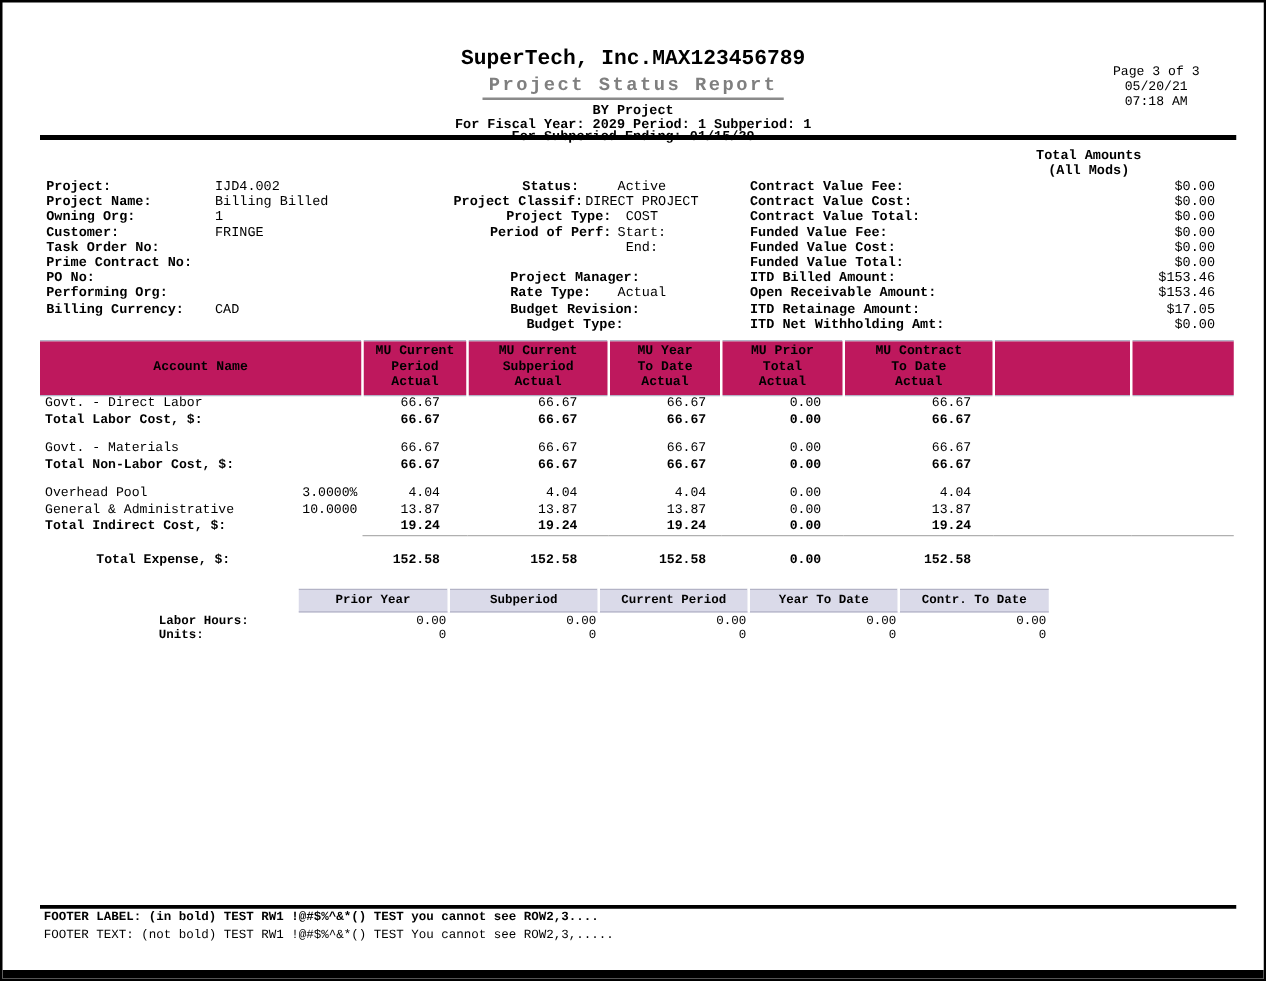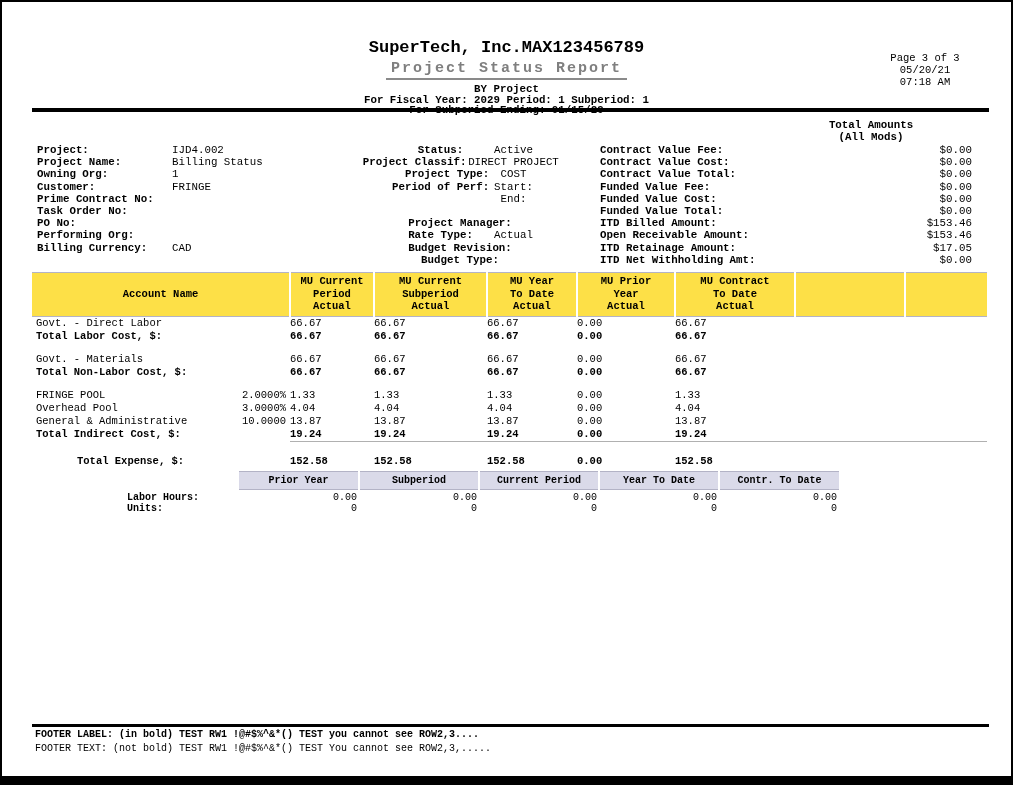--- a/index.html
+++ b/index.html
@@ -35,31 +35,31 @@
                   font-size:10.8px; font-weight:bold; line-height:11.5px; }
   .info-right { position:absolute; top:142px; left:598px; width:372px;font-family:Liberation Mono, monospace; }
   .info-right .row { position:relative; }
   .info-right .rval { position:absolute; right:0; top:0; font-weight:normal; }
 
   
   .t1wrap { position:absolute; top:270px; left:30px; width:955px; }
   table { border-collapse:collapse; table-layout:fixed; }
   .t1 { width:955px; font-size:10.5px; }
   .t1 tr.head th {
-    background:#fde047; font-weight:bold; vertical-align:middle;
+    background:#be185d; font-weight:bold; vertical-align:middle;
     border-top:1px solid #b3b3c6; border-bottom:1px solid #b3b3c6;
     padding:2px 0 3px 0;
   }
   .t1 tr.head th.sep { border-left:2px solid #fff; }
   .t1 .hline { line-height:12.5px; text-align:center; }
   .t1 th.acct { text-align:center; padding-right:21px; }
   .t1 td { height:13px; line-height:13px; padding:0; overflow:visible; white-space:nowrap; }
   .t1 td.name { text-align:left; padding-left:4px; }
   .t1 td.rate { text-align:right; padding-right:4px; }
-  .t1 td.n  { text-align:left; }
+  .t1 td.n  { text-align:right; }
   .t1 td.n1 { padding-right:22px; }
   .t1 td.n2 { padding-right:25px; }
   .t1 td.n3 { padding-right:12px; }
   .t1 td.n4 { padding-right:18px; }
   .t1 td.n5 { padding-right:18px; }
   .t1 tr.bold td { font-weight:bold; }
   .t1 tr.sp td { height:10px; line-height:10px; }
   .t1 td.grayline { border-top:1px solid #b0b0b0; height:6px; line-height:6px; }
   .t1 tr.total td { font-weight:bold; height:15px; line-height:15px; }
   .t1 tr.total td.tname { padding-left:45px; text-align:left; }
@@ -99,25 +99,25 @@
   <div class="page-info">
     <div>Page 3 of 3</div>
     <div>05/20/21</div>
     <div>07:18 AM</div>
   </div>
 
   <div class="rule-top"></div>
 
   <div class="info-left">
     <div class="row"><span class="lbl">Project:</span><span class="val">IJD4.002</span></div>
-    <div class="row"><span class="lbl">Project Name:</span><span class="val">Billing Status</span></div>
+    <div class="row"><span class="lbl">Project Name:</span><span class="val">Billing Billed</span></div>
     <div class="row"><span class="lbl">Owning Org:</span><span class="val">1</span></div>
     <div class="row"><span class="lbl">Customer:</span><span class="val">FRINGE</span></div>
+    <div class="row"><span class="lbl">Task Order No:</span><span class="val"></span></div>
     <div class="row"><span class="lbl">Prime Contract No:</span><span class="val"></span></div>
-    <div class="row"><span class="lbl">Task Order No:</span><span class="val"></span></div>
     <div class="row"><span class="lbl">PO No:</span><span class="val"></span></div>
     <div class="row"><span class="lbl">Performing Org:</span><span class="val"></span></div>
     <div class="row"><span class="lbl">Billing Currency:</span><span class="val">CAD</span></div>
   </div>
 
   <div class="info-mid">
     <div class="row"><span class="lbl">Status:</span><span class="val">Active</span></div>
     <div class="row"><span class="lbl">Project Classif:</span><span class="val">DIRECT PROJECT</span></div>
     <div class="row"><span class="lbl">Project Type:</span><span class="val">COST</span></div>
     <div class="row"><span class="lbl">Period of Perf:</span><span class="val">Start:</span></div>
@@ -172,21 +172,21 @@
               <div class="hline">Subperiod</div>
               <div class="hline">Actual</div>
         </th>
         <th class="sep">
           <div class="hline">MU Year</div>
               <div class="hline">To Date</div>
               <div class="hline">Actual</div>
         </th>
         <th class="sep">
           <div class="hline">MU Prior</div>
-              <div class="hline">Year</div>
+              <div class="hline">Total</div>
               <div class="hline">Actual</div>
         </th>
         <th class="sep">
           <div class="hline">MU Contract</div>
               <div class="hline">To Date</div>
               <div class="hline">Actual</div>
         </th>
         <th class="sep"></th>
         <th class="sep"></th>
       </tr>
@@ -236,31 +236,20 @@
         <td class="n n3">66.67</td>
         <td class="n n4">0.00</td>
         <td class="n n5">66.67</td>
         <td></td>
             <td></td>
       </tr>
       <tr class="sp">
             <td colspan="9"></td>
           </tr>
 
-      <tr class="d">
-        <td class="name">FRINGE POOL</td>
-        <td class="rate">2.0000%</td>
-        <td class="n n1">1.33</td>
-        <td class="n n2">1.33</td>
-        <td class="n n3">1.33</td>
-        <td class="n n4">0.00</td>
-        <td class="n n5">1.33</td>
-        <td></td>
-            <td></td>
-      </tr>
       <tr class="d">
         <td class="name">Overhead Pool</td>
         <td class="rate">3.0000%</td>
         <td class="n n1">4.04</td>
         <td class="n n2">4.04</td>
         <td class="n n3">4.04</td>
         <td class="n n4">0.00</td>
         <td class="n n5">4.04</td>
         <td></td>
             <td></td>

